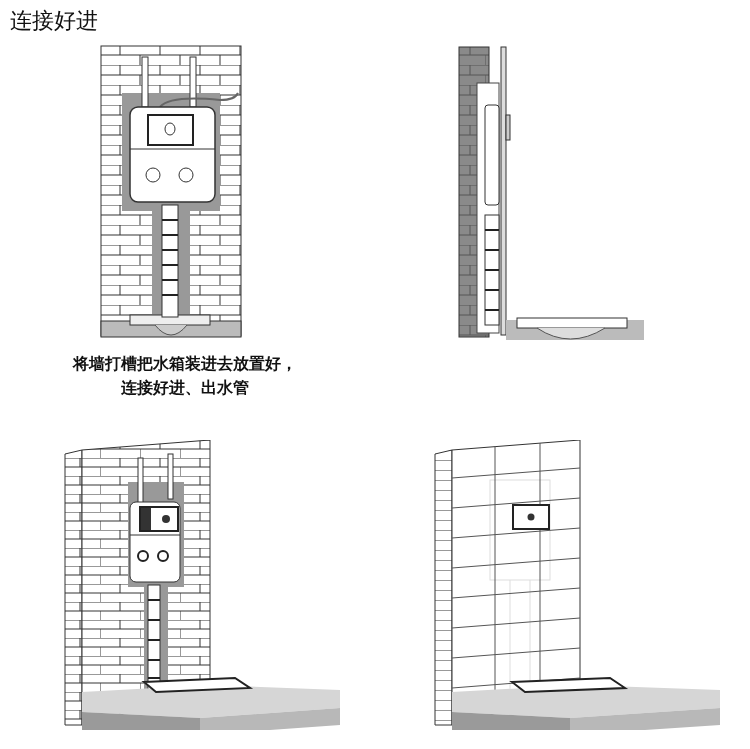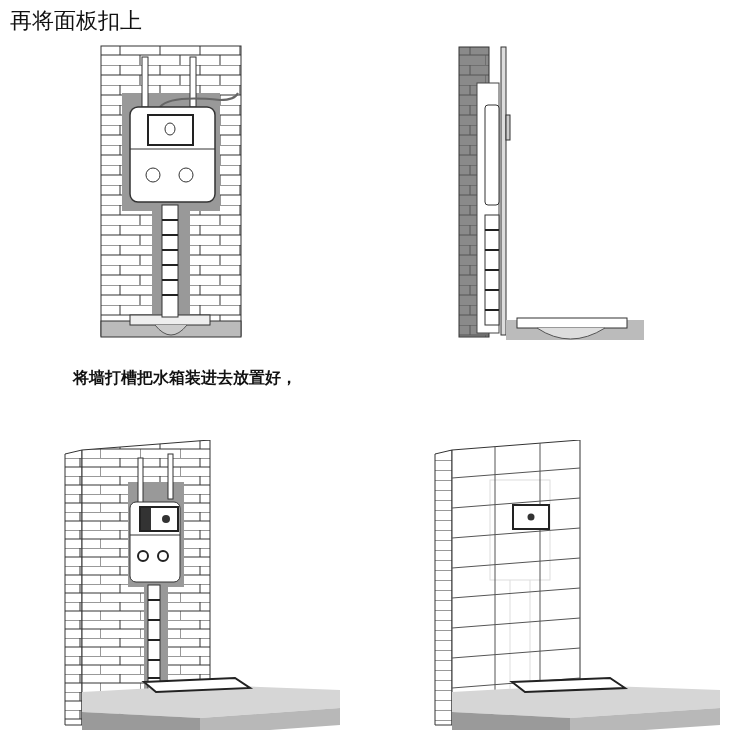--- a/index.html
+++ b/index.html
@@ -5,21 +5,21 @@
     html, body { margin: 0; padding: 0; background: #ffffff; }
     body { width: 750px; height: 749px; position: relative; overflow: hidden; font-family: "DejaVu Sans", sans-serif; }
     .title { position: absolute; left: 10px; top: 6px; font-size: 22px; color: #111; letter-spacing: 0px; }
     .panel { position: absolute; }
     .caption { position: absolute; text-align: center; font-weight: bold; font-size: 16px; color: #111; line-height: 24px; }
     svg { display: block; }
   </style>
 </head>
 <body>
 
-<div class="title">再将面板扣上</div>
+<div class="title">连接好进</div>
 
 <div class="panel" style="left:100px; top:45px;">
   <svg width="145" height="300" viewBox="0 0 145 300">
     <defs>
       <pattern id="brick1" width="40" height="20" patternUnits="userSpaceOnUse">
         <rect width="40" height="20" fill="#fff"></rect>
         <path d="M0 0 H40 M0 10 H40 M20 0 V10 M0 10 V20 M40 10 V20" stroke="#333" stroke-width="1" fill="none"></path>
       </pattern>
     </defs>
     <rect x="1" y="1" width="140" height="290" fill="url(#brick1)" stroke="#333"></rect>
@@ -46,22 +46,23 @@
     <g stroke="#222" stroke-width="2">
       <line x1="62" y1="175" x2="78" y2="175"></line>
         <line x1="62" y1="190" x2="78" y2="190"></line>
       <line x1="62" y1="205" x2="78" y2="205"></line>
         <line x1="62" y1="220" x2="78" y2="220"></line>
       <line x1="62" y1="235" x2="78" y2="235"></line>
         <line x1="62" y1="250" x2="78" y2="250"></line>
     </g>
   </svg>
 </div>
-<div class="caption" style="left:40px; top:366px; width:290px;">
+<div class="caption" style="left:40px; top:352px; width:290px;">
   <div>将墙打槽把水箱装进去放置好，</div>
+  <div>连接好进、出水管</div>
 </div>
 
 <div class="panel" style="left:455px; top:45px;">
   <svg width="190" height="300" viewBox="0 0 190 300">
     <defs>
       <pattern id="brick2" width="30" height="20" patternUnits="userSpaceOnUse">
         <rect width="30" height="20" fill="#8a8a8a"></rect>
         <path d="M0 0 H30 M0 10 H30 M15 0 V10 M0 10 V20" stroke="#555" stroke-width="1" fill="none"></path>
       </pattern>
     </defs>

